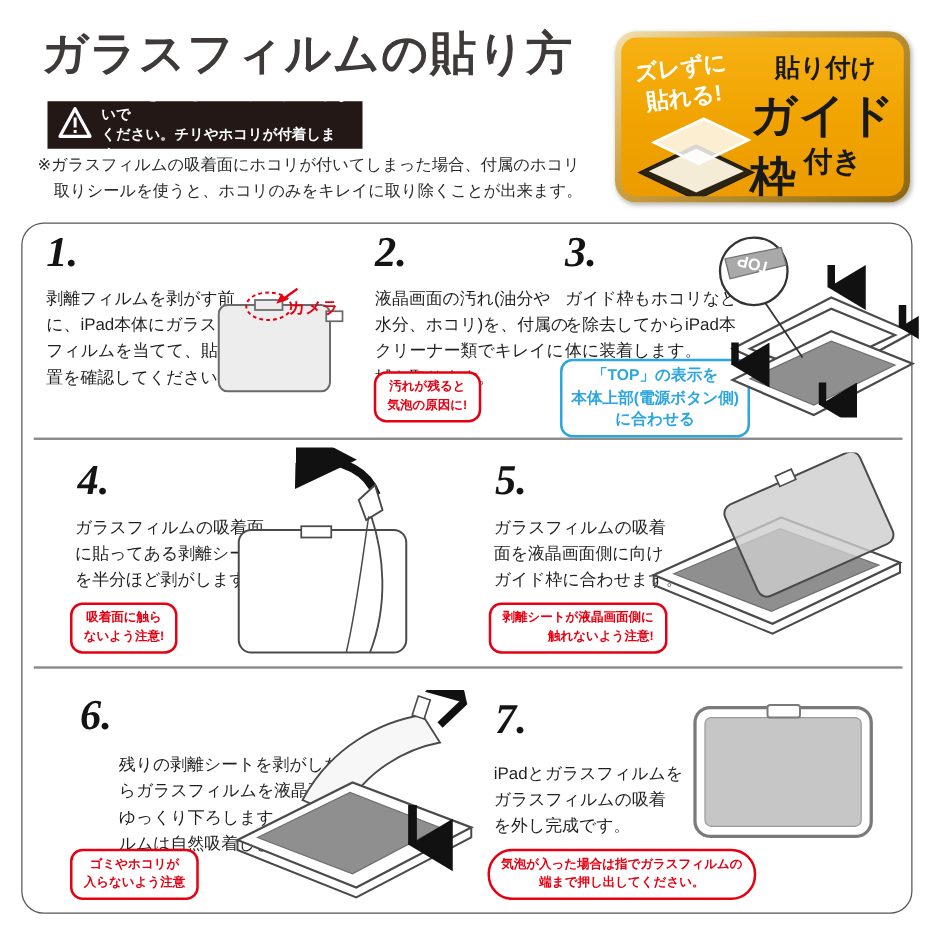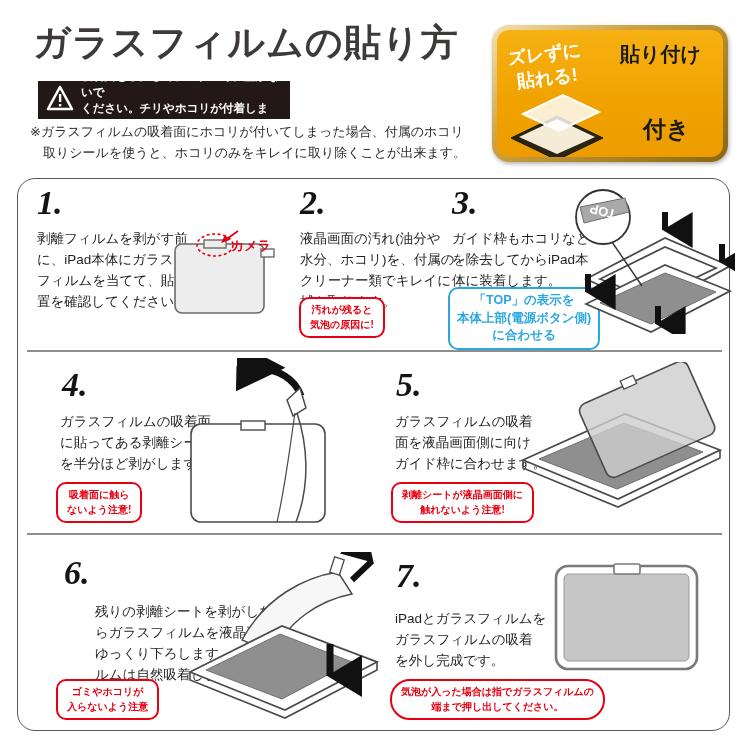--- a/index.html
+++ b/index.html
@@ -43,21 +43,21 @@
   .n6{left:64px;top:554px;} .n7{left:396px;top:557px;}
   .t1{left:37px;top:228px;} .t2{left:300px;top:228px;} .t3{left:452px;top:228px;}
   .t4{left:60px;top:411px;} .t5{left:395px;top:411px;}
   .t6{left:62px;top:601px;margin-left:33px;} .t7{left:395px;top:608px;}
 
   .callout{position:absolute;border:2px solid #e50012;border-radius:10px;background:#fff;
            color:#e50012;font-weight:bold;font-size:10px;line-height:1.45;text-align:center;
            padding:4px 9px;white-space:pre-line;}
   .callout.blue{border-color:#2ca6e0;color:#2ca6e0;font-size:12.5px;line-height:1.4;padding:3px 7px;}
   .c2{left:299px;top:297px;} .c3{left:448px;top:287px;}
-  .c4{left:56px;top:482px;} .c5{left:391px;top:482px;}
+  .c4{left:56px;top:482px;} .c5{left:391px;top:482px;text-align:right;}
   .c6{left:56px;top:679px;} .c7{left:390px;top:679px;border-radius:20px;}
 
   .cam-label{position:absolute;left:231px;top:221px;color:#e50012;font-weight:bold;font-size:13px;margin-top:16px;}
 
   .illu{position:absolute;}
   .i1{left:168px;top:225px;} .i3{left:570px;top:186px;}
   .i4{left:183px;top:358px;} .i5{left:515px;top:362px;}
   .i6{left:180px;top:552px;} .i7{left:552px;top:562px;}
 </style>
 </head>
@@ -80,20 +80,21 @@
   </div>
 
   <div class="note">※ガラスフィルムの吸着面にホコリが付いてしまった場合、付属のホコリ
 　取りシールを使うと、ホコリのみをキレイに取り除くことが出来ます。</div>
 
   <div class="badge">
     <div class="badge-in">
       <div class="badge-tag">ズレずに
 貼れる!</div>
       <div class="badge-l1">貼り付け</div>
+      <div class="badge-l2">ガイド枠</div>
       <div class="badge-l3">付き</div>
       <div class="badge-art">
         <svg width="108" height="74" viewBox="0 0 108 74">
           <polygon points="8,48 54,26 100,48 54,70" fill="#2b2412" stroke="#1c1708" stroke-width="1"></polygon>
           <polygon points="16,47 54,29 92,47 54,64" fill="#f4ecd6"></polygon>
           <polygon points="20,24 60,5 96,22 56,41" fill="rgba(255,255,255,0.82)" stroke="#fff" stroke-width="2"></polygon>
         </svg>
       </div>
     </div>
   </div>

